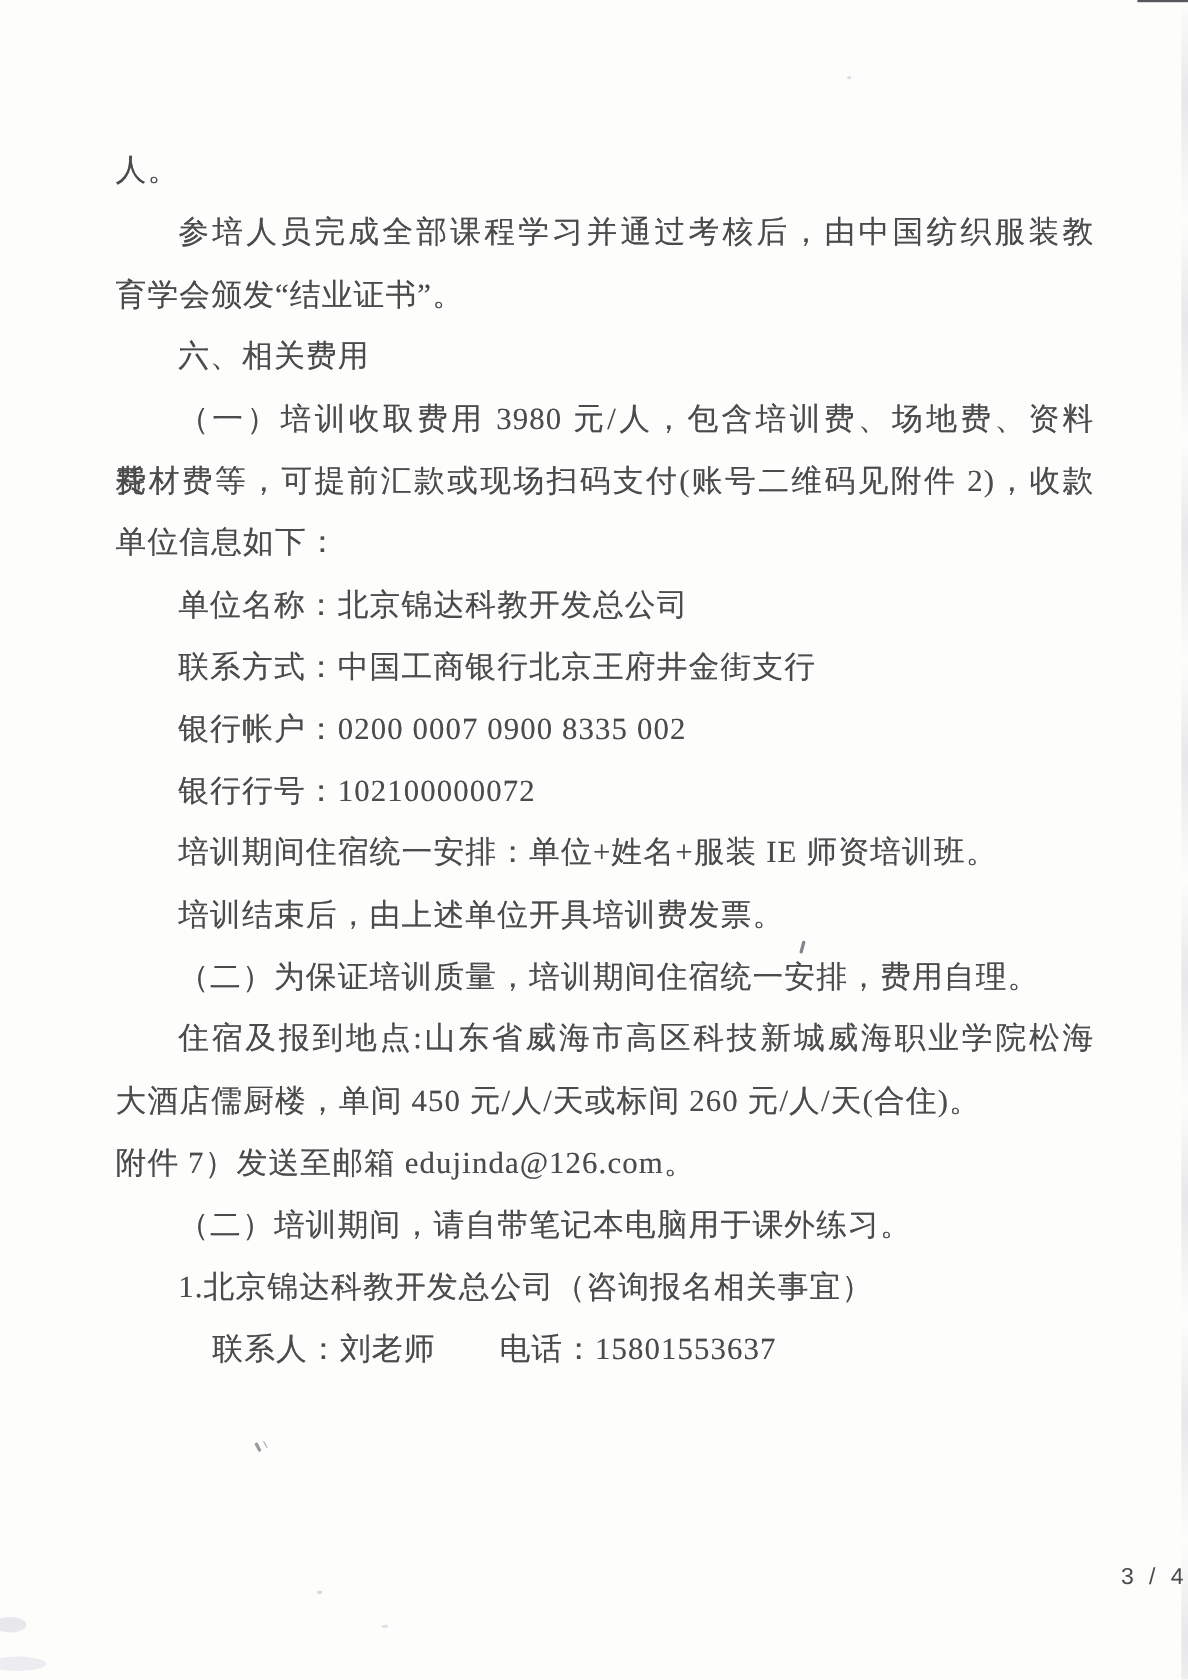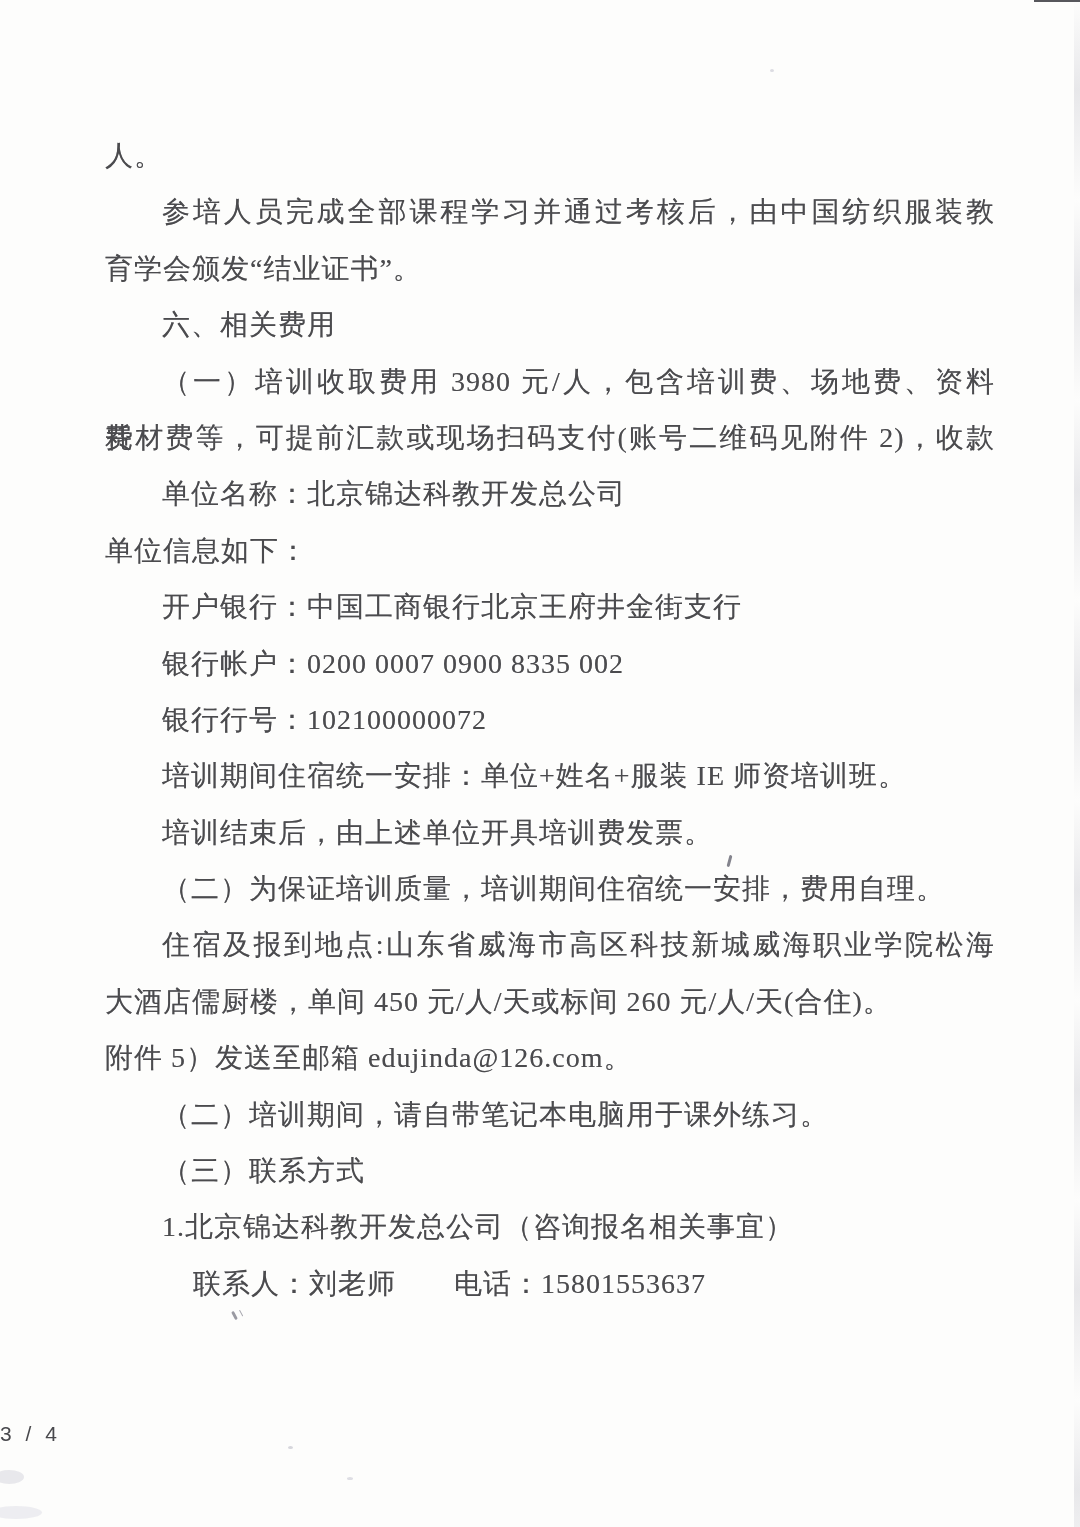--- a/index.html
+++ b/index.html
@@ -52,21 +52,21 @@
     text-align-last: justify;
     font-family: Liberation Serif, serif;
   }
   .i2 { text-indent: 57px; }
   .i3 { text-indent: 88px; font-family: Liberation Serif, serif; }
   .footer {
     position: absolute;
     top: 1422px;
     left: 0;
     width: 100%;
-    text-align: left;
+    text-align: right;
     font-size: 21px;
     letter-spacing: 4px;
     color: #48484c;
     font-family: "Liberation Sans", "DejaVu Sans", sans-serif;
   }
   
   .artifact { position: absolute; pointer-events: none; }
   .tick-1 {
     left: 728px; top: 855px;
     width: 3px; height: 12px;
@@ -110,33 +110,32 @@
 
 <div class="page">
 
   <div class="doc-body">
     <div class="ln">人。</div>
     <div class="ln i2 j">参培人员完成全部课程学习并通过考核后，由中国纺织服装教</div>
     <div class="ln">育学会颁发“结业证书”。</div>
     <div class="ln i2">六、相关费用</div>
     <div class="ln i2 j">（一）培训收取费用 3980 元/人，包含培训费、场地费、资料费、</div>
     <div class="ln j">耗材费等，可提前汇款或现场扫码支付(账号二维码见附件 2)，收款</div>
+    <div class="ln">单位信息如下：</div>
     <div class="ln i2">单位名称：北京锦达科教开发总公司</div>
-    <div class="ln">单位信息如下：</div>
-    <div class="ln i2">开户银行：中国工商银行北京王府井金街支行</div>
+    <div class="ln i2">联系方式：中国工商银行北京王府井金街支行</div>
     <div class="ln i2">银行帐户：0200 0007 0900 8335 002</div>
     <div class="ln i2">银行行号：102100000072</div>
     <div class="ln i2">培训期间住宿统一安排：单位+姓名+服装 IE 师资培训班。</div>
     <div class="ln i2">培训结束后，由上述单位开具培训费发票。</div>
     <div class="ln i2">（二）为保证培训质量，培训期间住宿统一安排，费用自理。</div>
     <div class="ln i2 j">住宿及报到地点:山东省威海市高区科技新城威海职业学院松海</div>
     <div class="ln">大酒店儒厨楼，单间 450 元/人/天或标间 260 元/人/天(合住)。</div>
-    <div class="ln">附件 5）发送至邮箱 edujinda@126.com。</div>
+    <div class="ln">附件 7）发送至邮箱 edujinda@126.com。</div>
     <div class="ln i2">（二）培训期间，请自带笔记本电脑用于课外练习。</div>
-    <div class="ln i2">（三）联系方式</div>
     <div class="ln i2">1.北京锦达科教开发总公司（咨询报名相关事宜）</div>
     <div class="ln i3">联系人：刘老师　　电话：15801553637</div>
   </div>
 
   <div class="footer">3 / 4</div>
 
   <div class="artifact tick-1"></div>
   <div class="artifact tick-2"></div>
   <div class="artifact edge-top-right"></div>
   <div class="artifact dot-1"></div>

